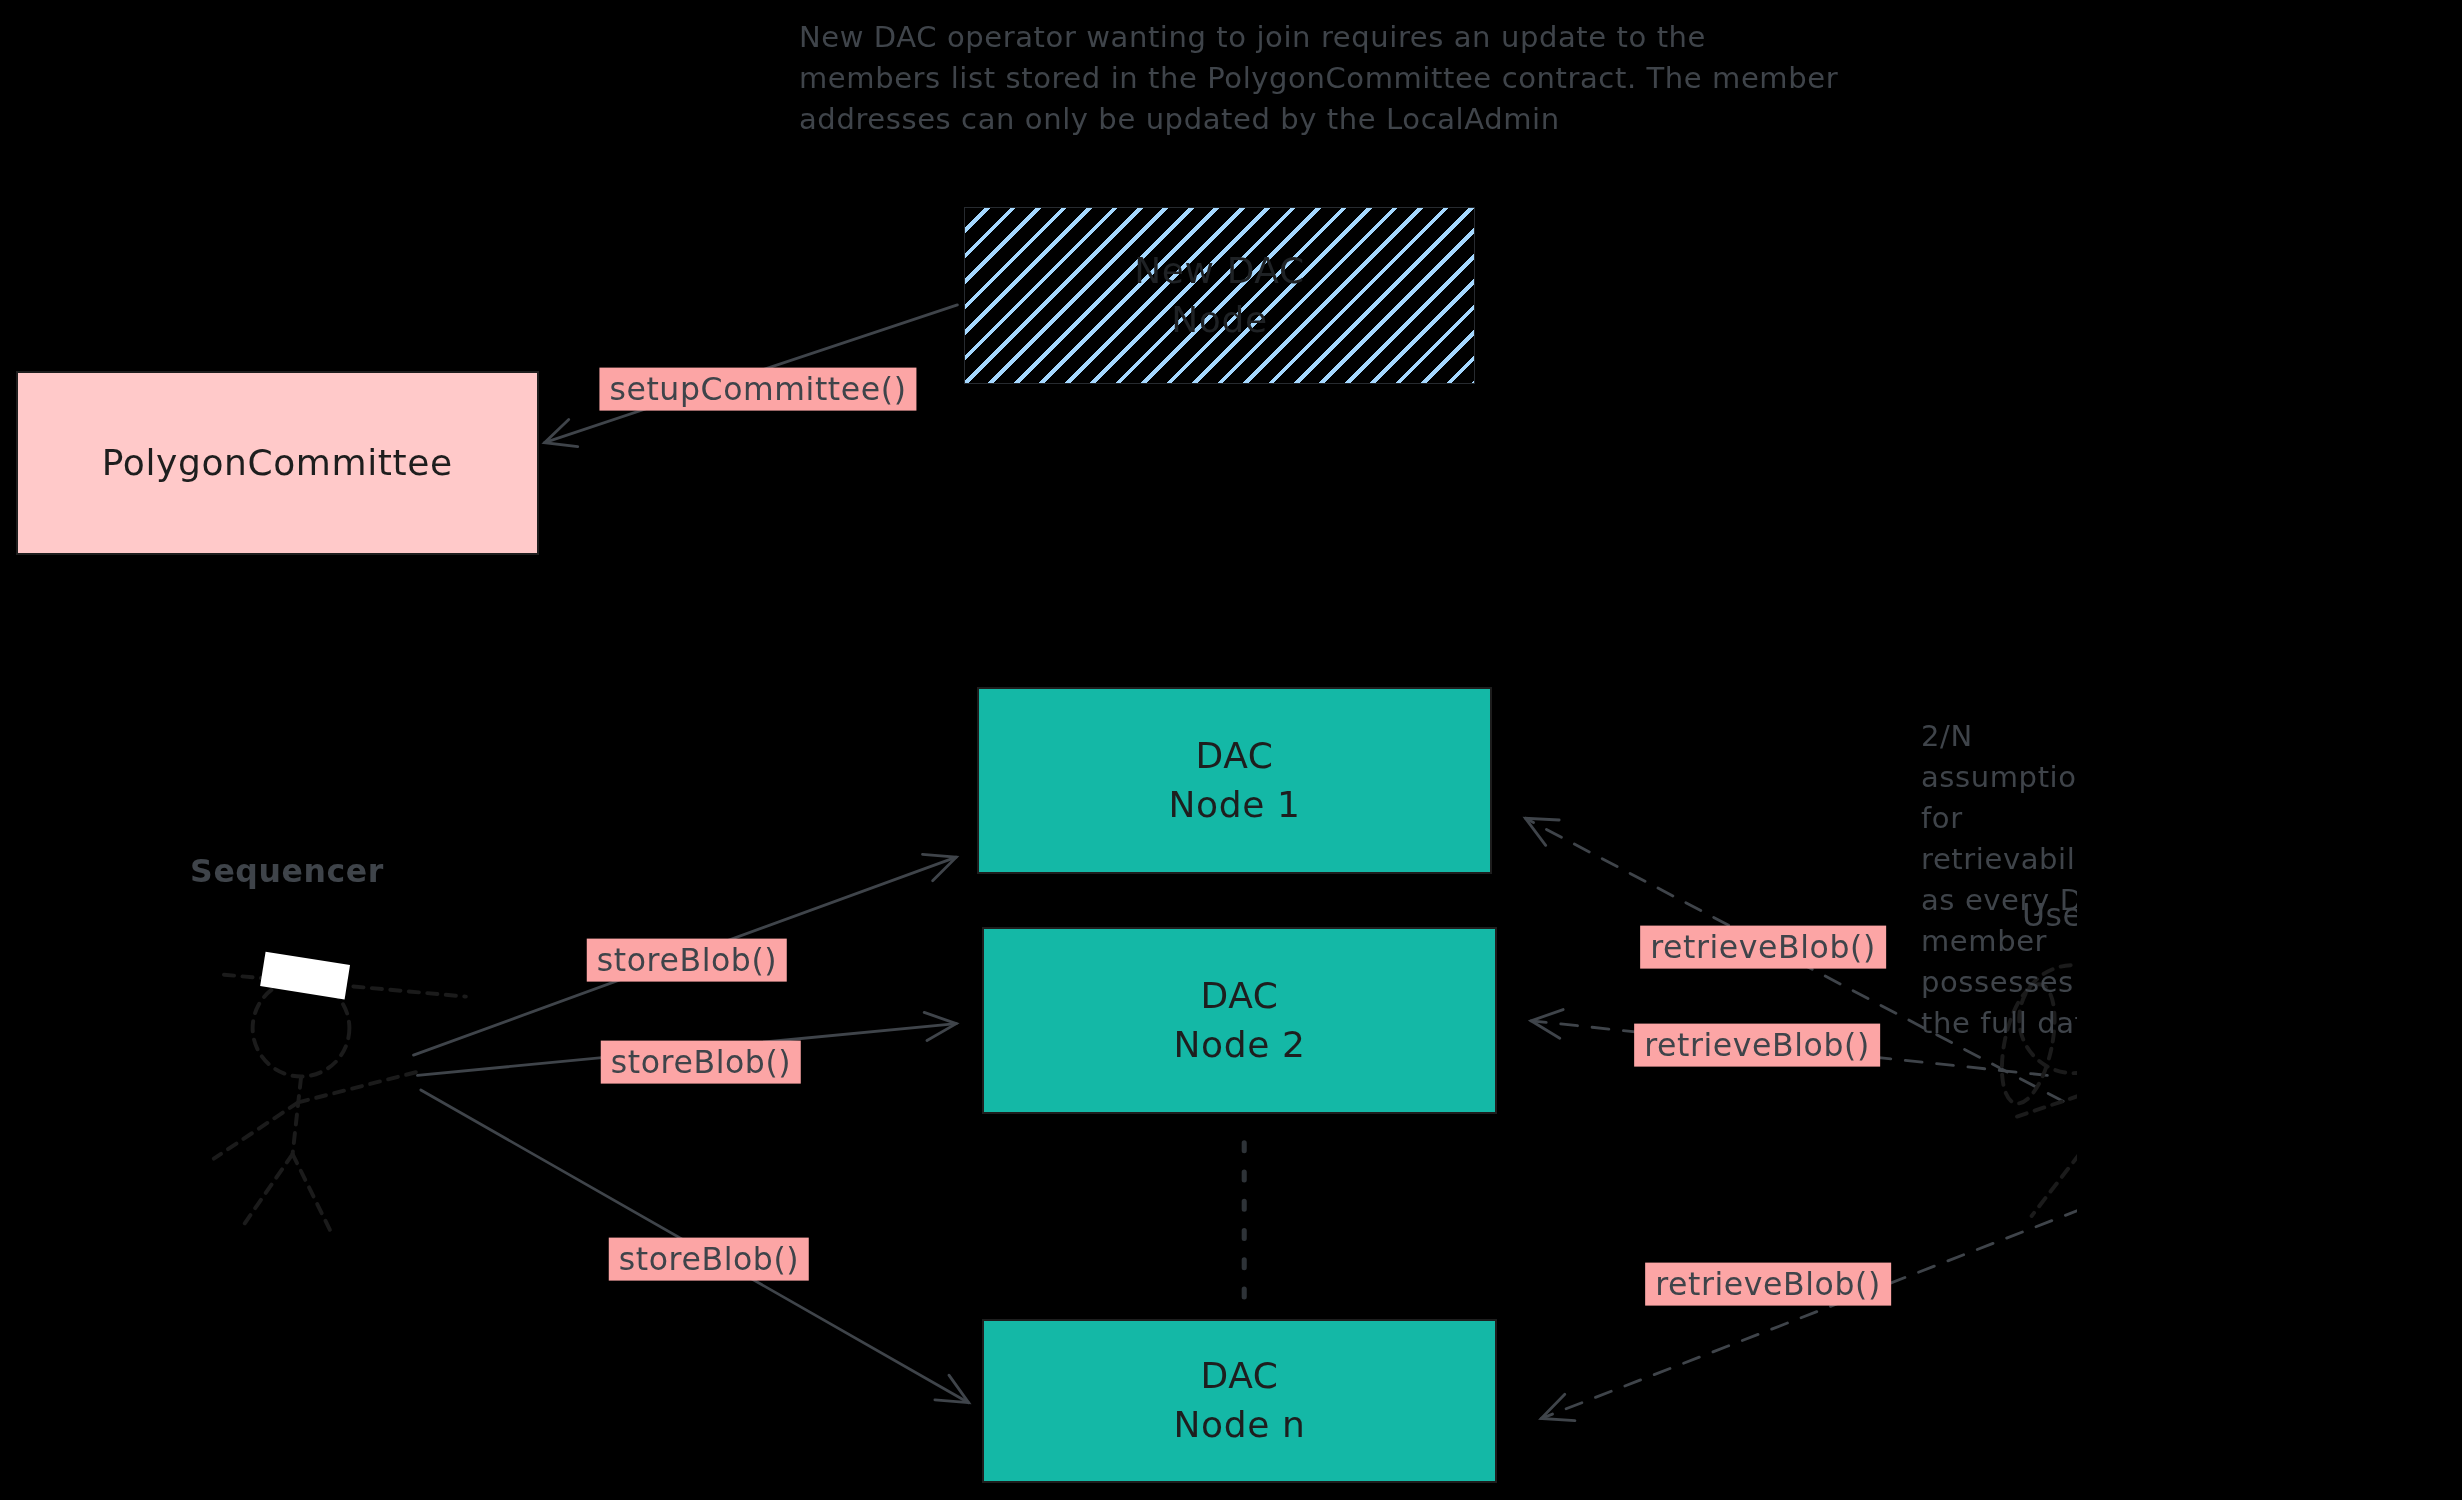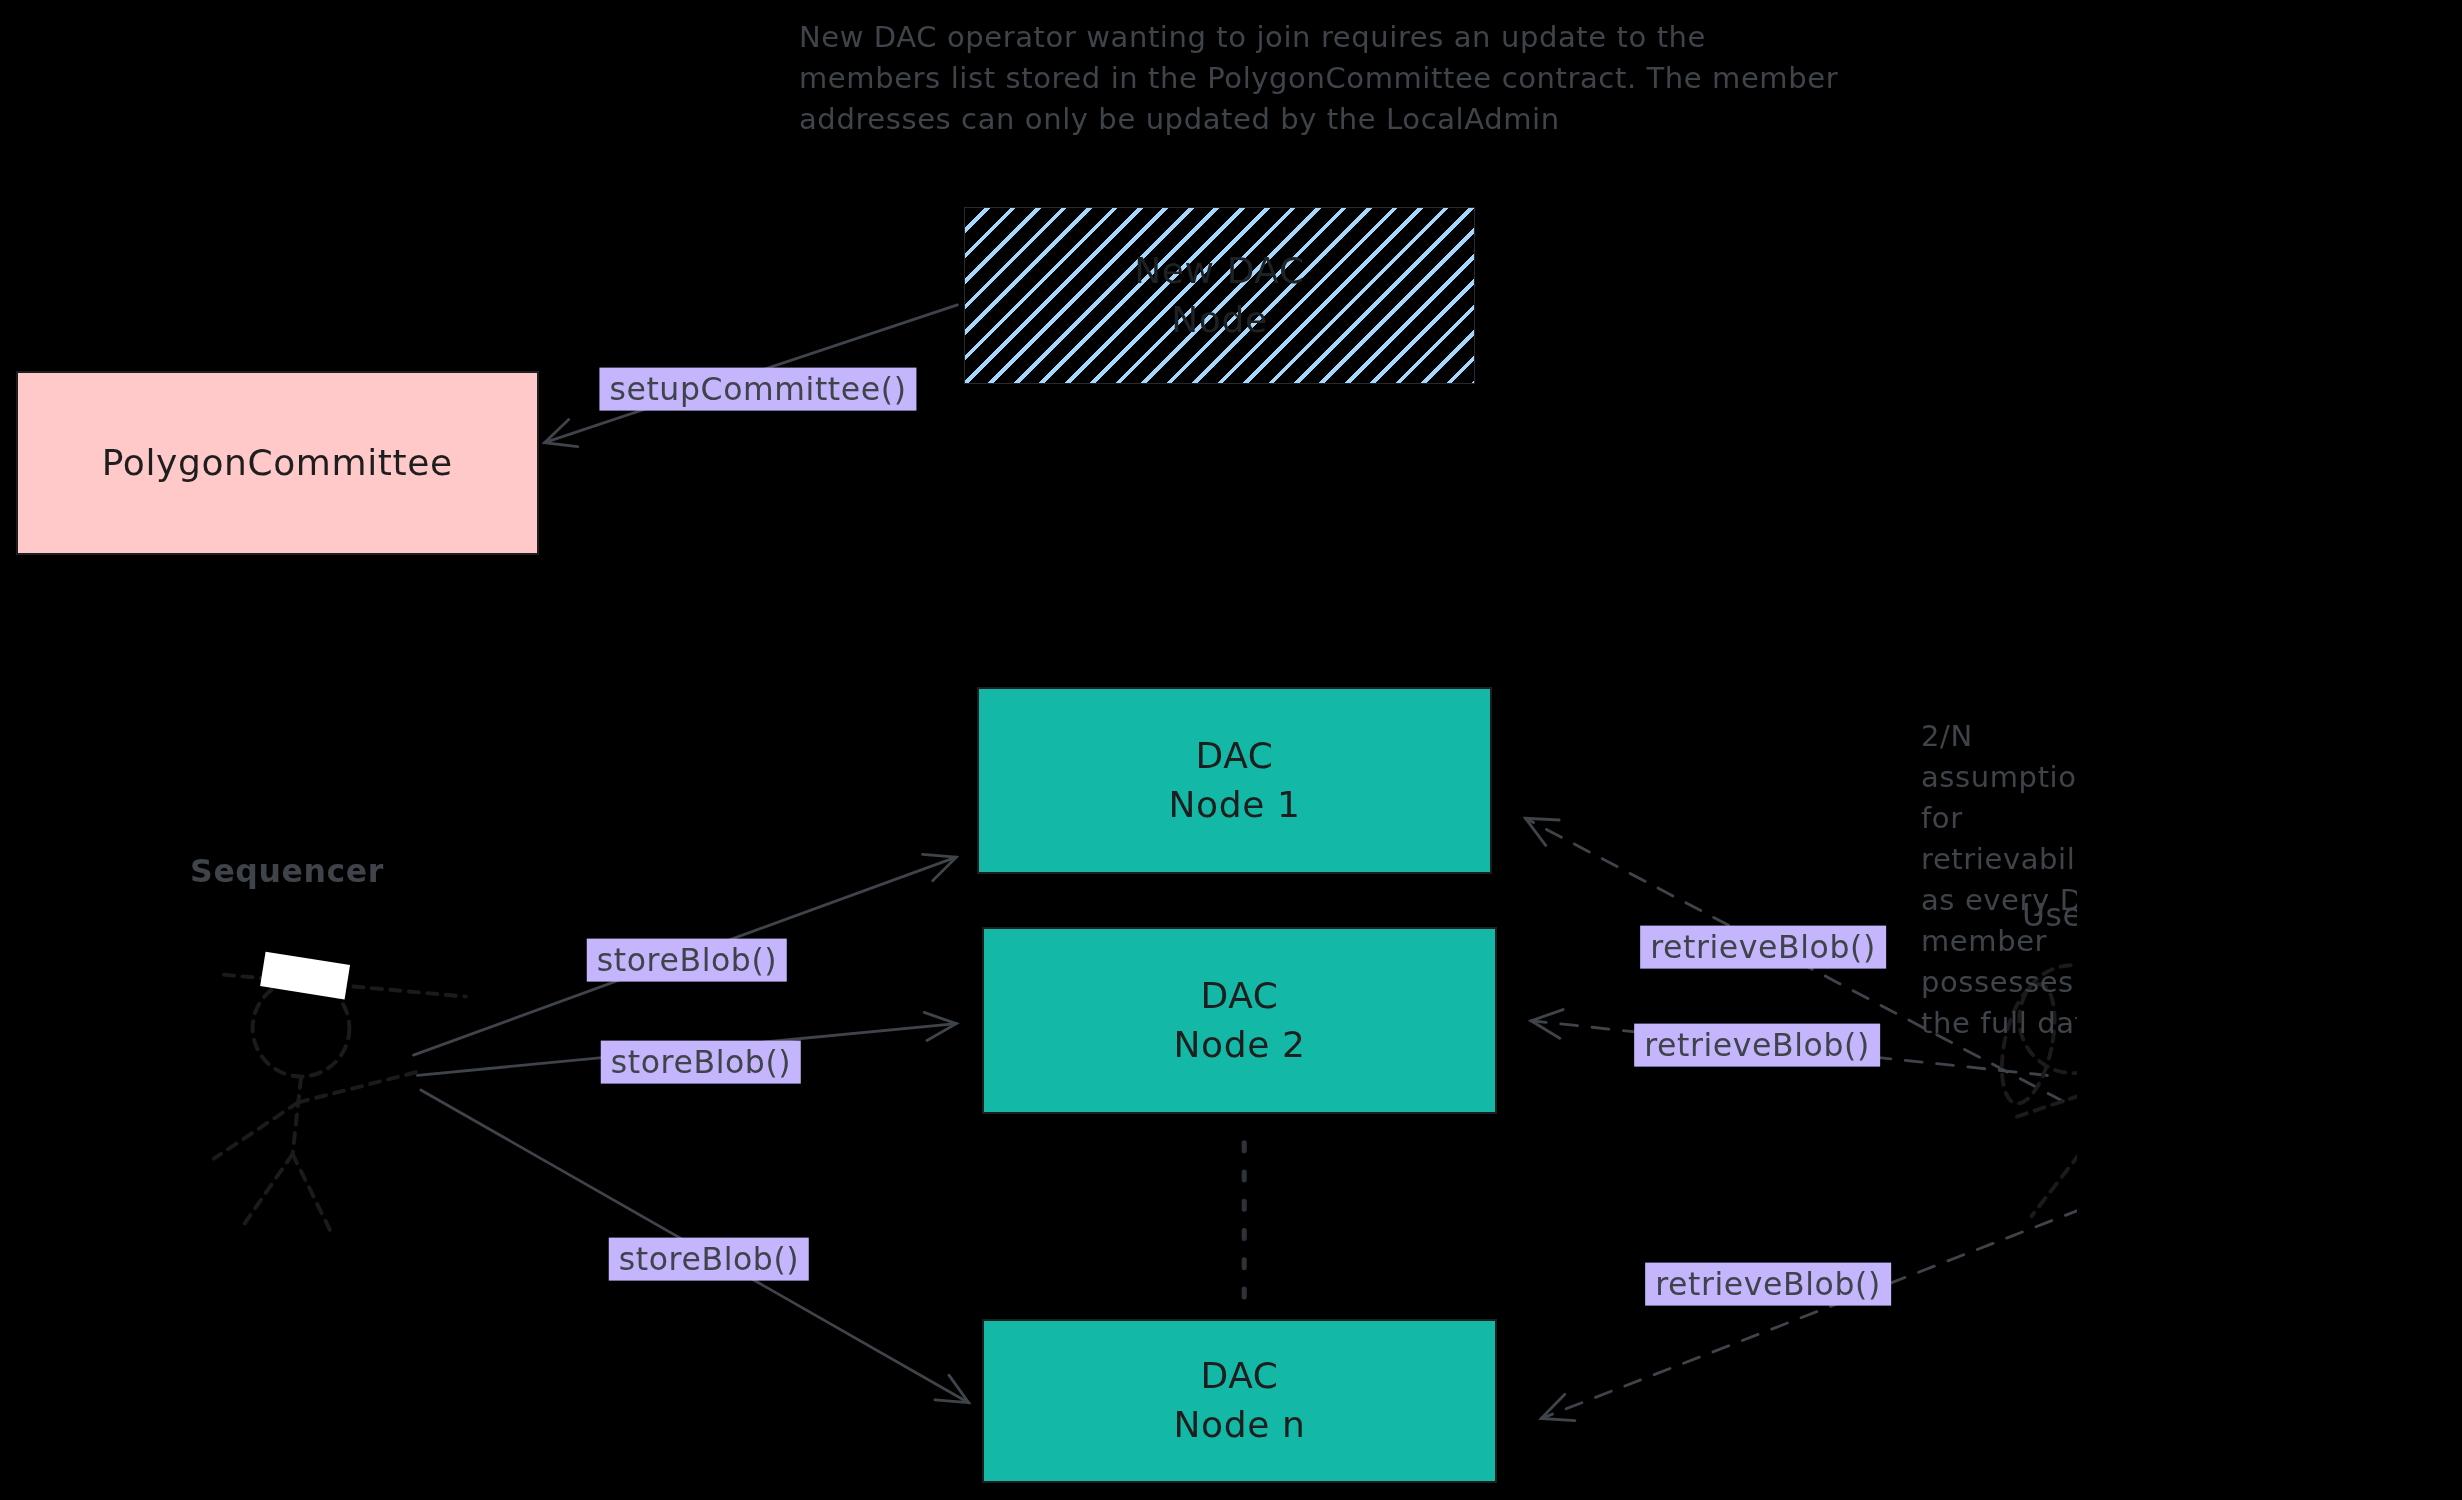--- a/index.html
+++ b/index.html
@@ -52,21 +52,21 @@
     position: absolute;
     color: #3f444a;
     font-size: 29px;
     line-height: 41px;
     letter-spacing: 0.6px;
     white-space: pre-line;
   }
   .call-label {
     position: absolute;
     transform: translate(-50%, -50%);
-    background: #c4b5fd;
+    background: #fca5a5;
     padding: 3.4px 10px;
     color: #3f444a;
     font-size: 31.5px;
     letter-spacing: 0.6px;
     white-space: nowrap;
   }
   .actor-label {
     position: absolute;
     transform: translate(-50%, -50%);
     color: #3f444a;

